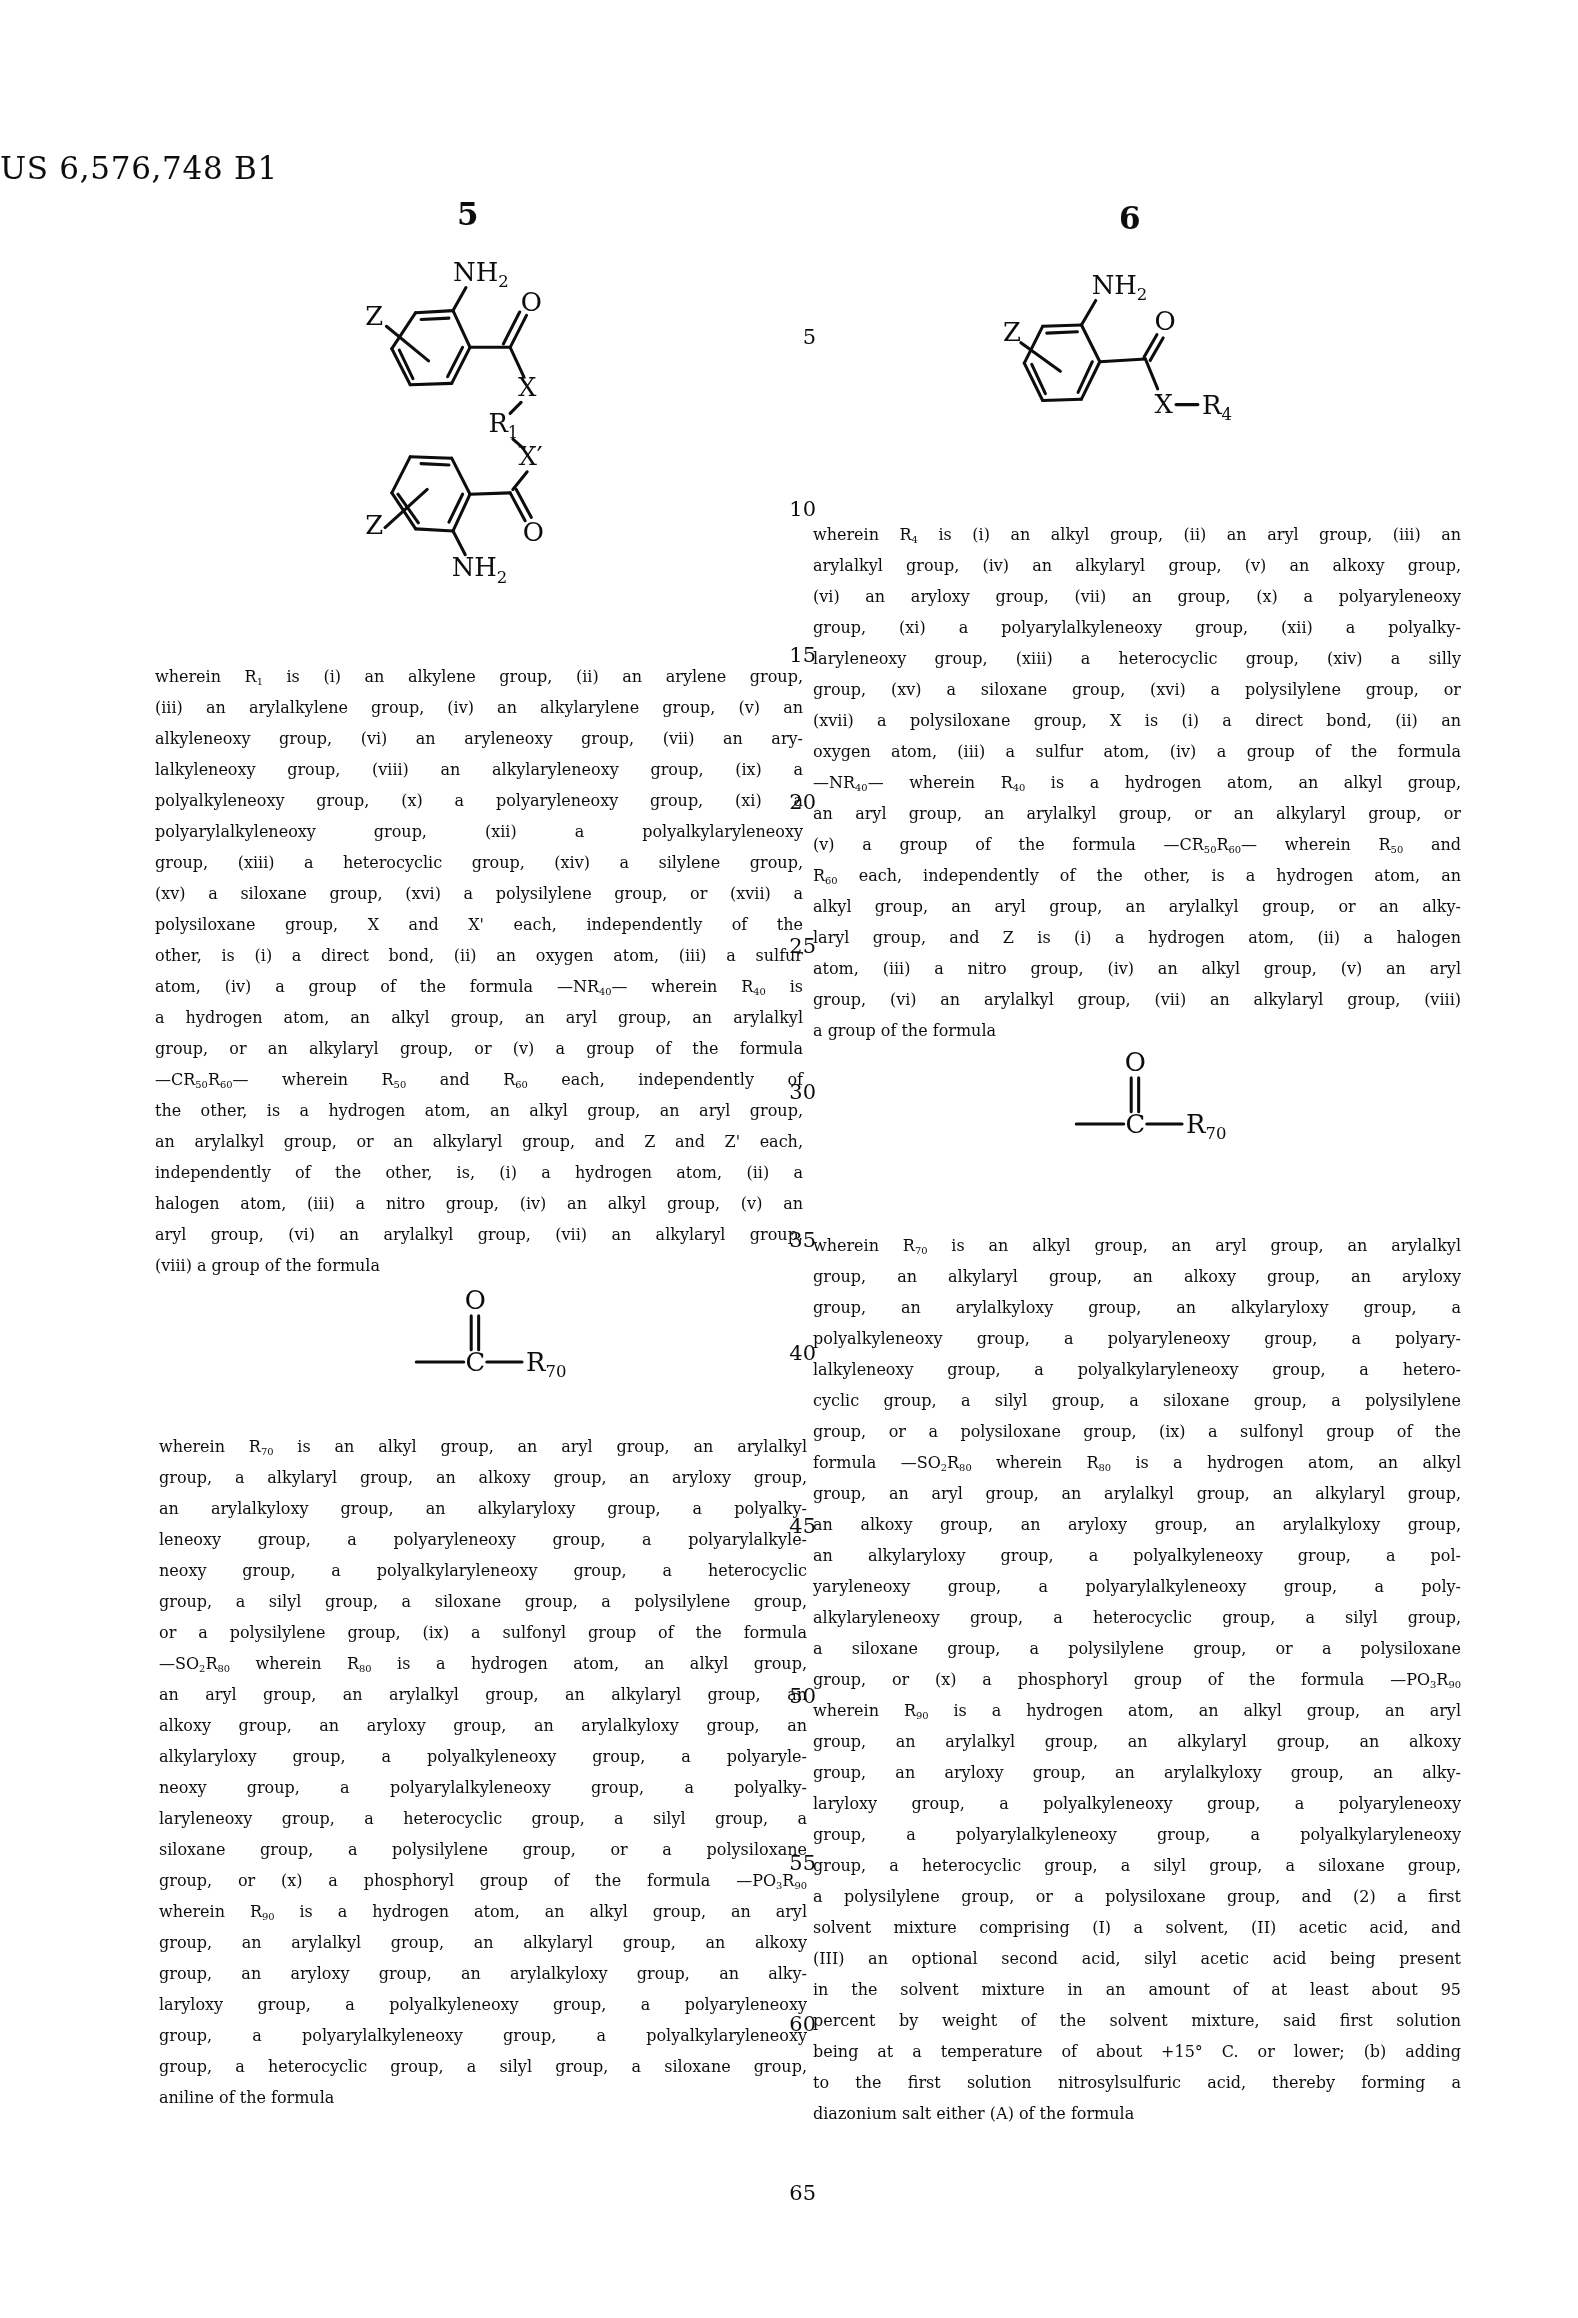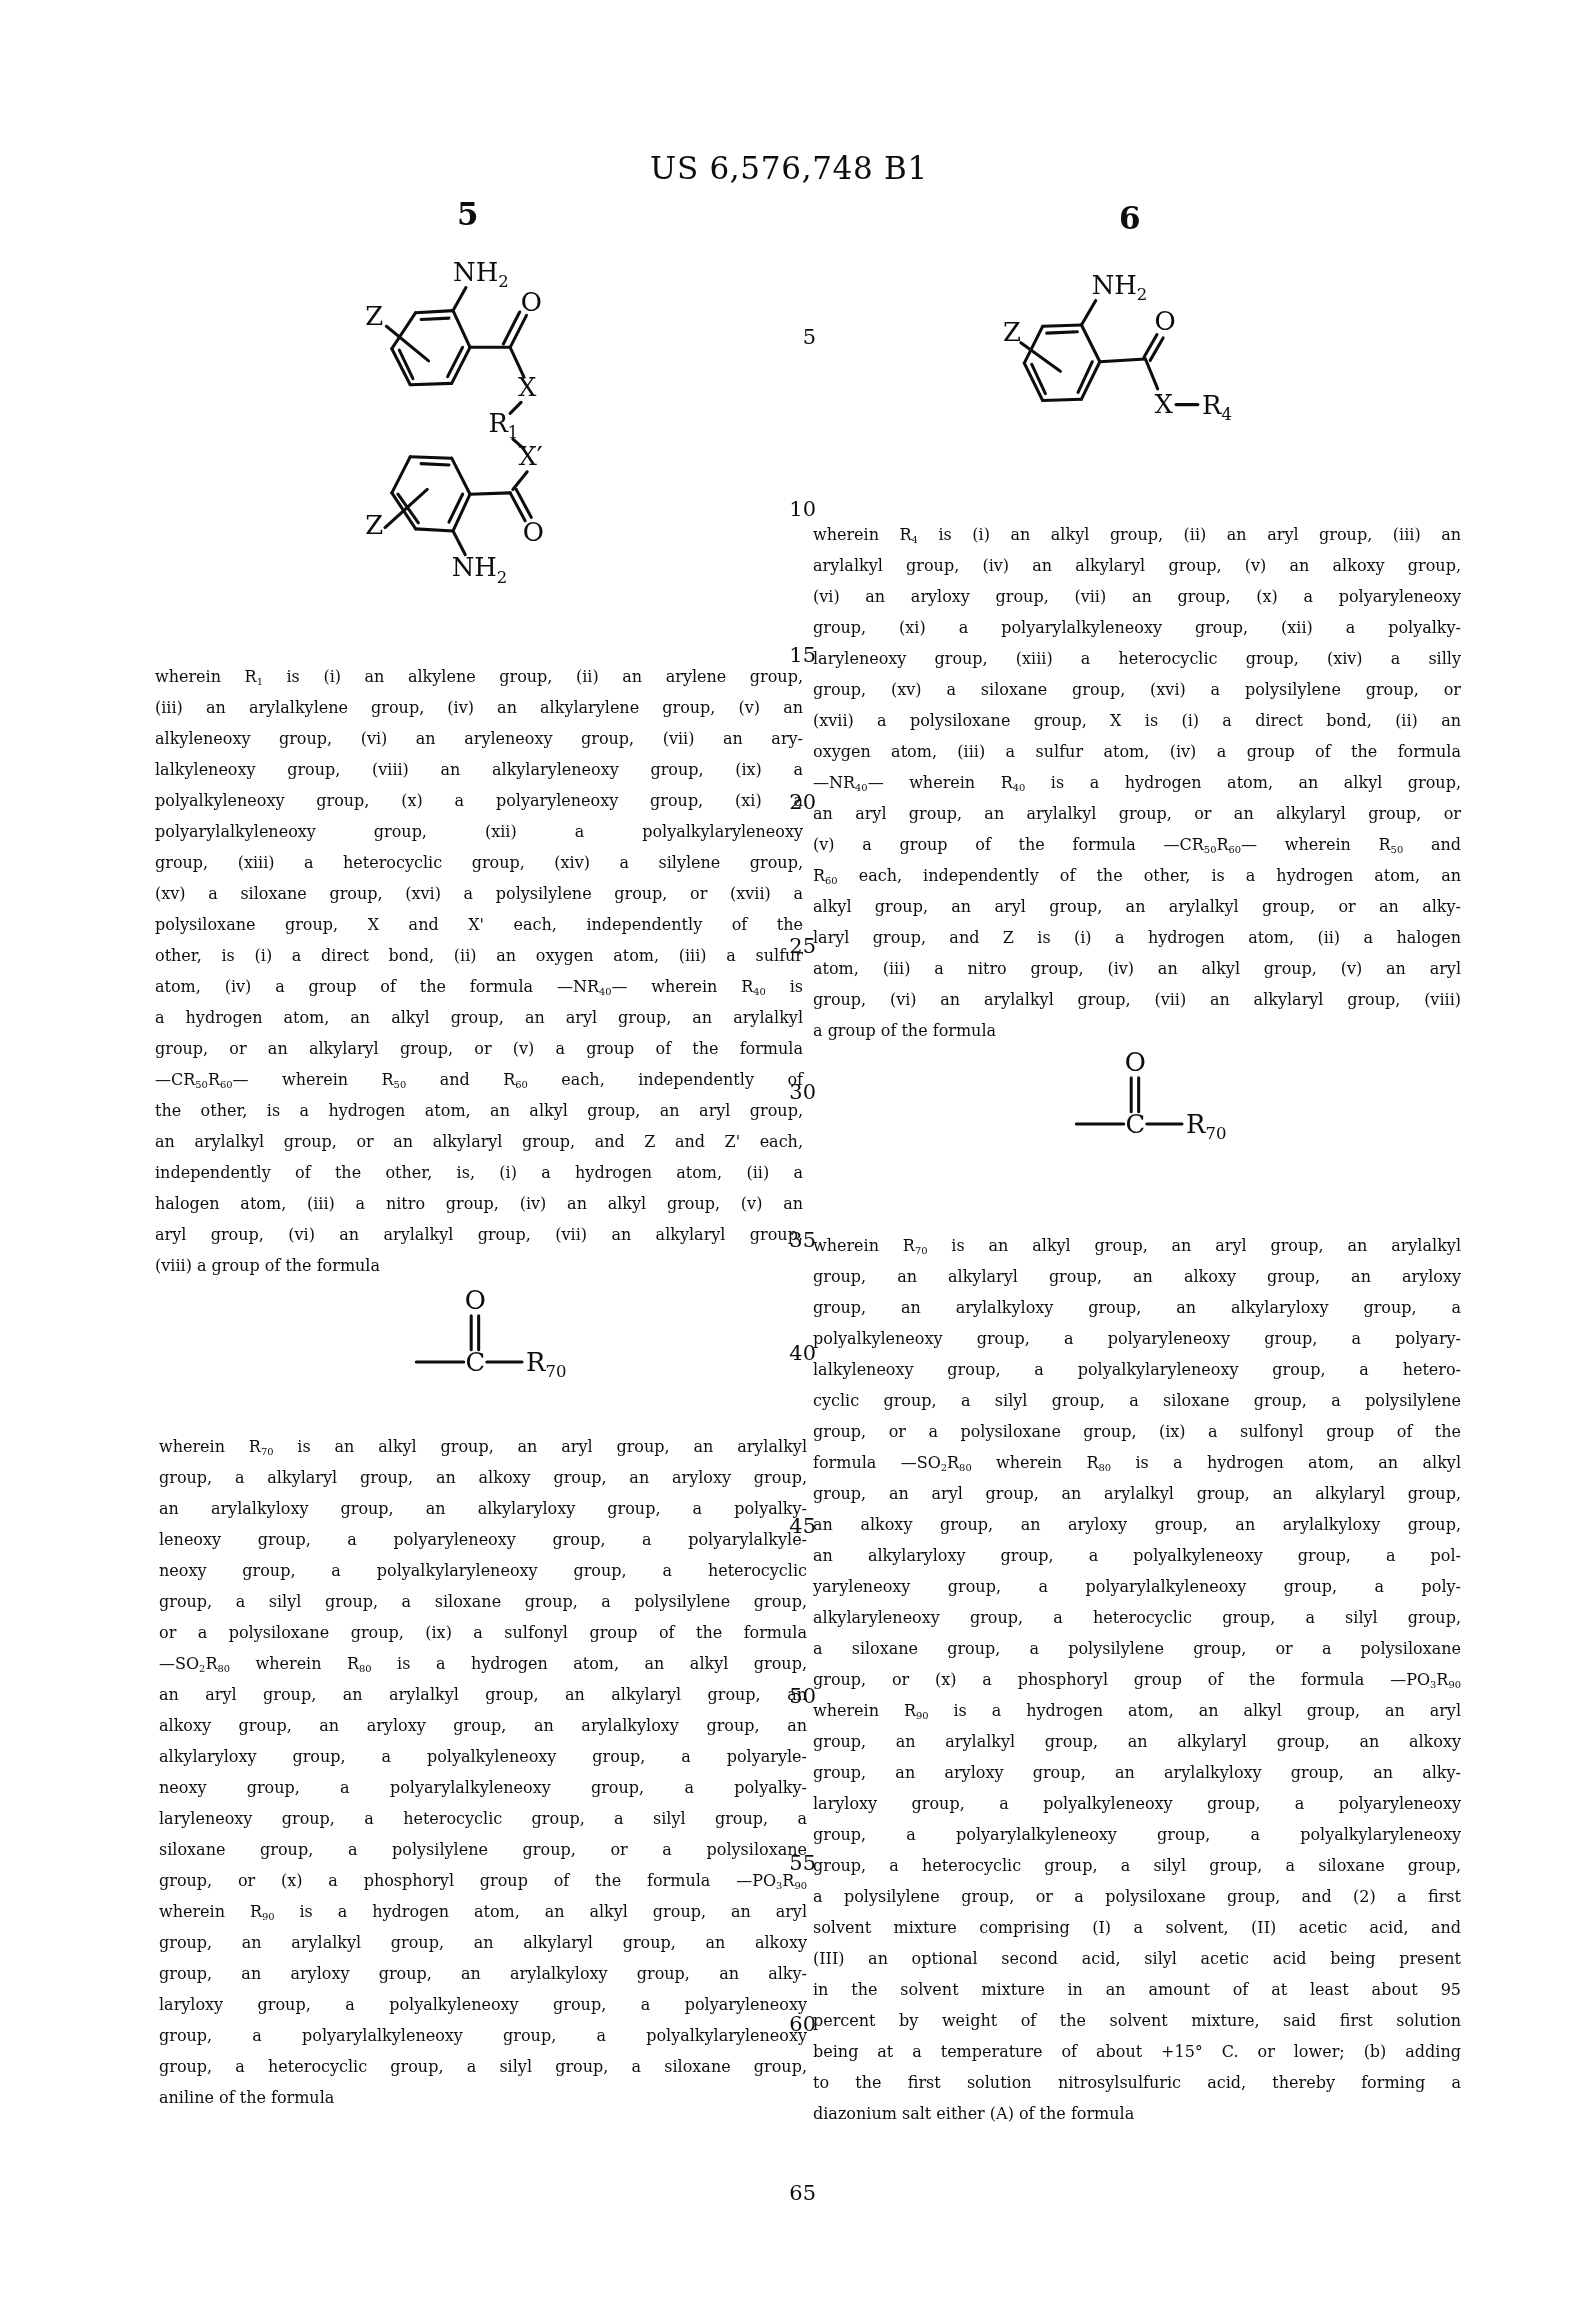--- a/index.html
+++ b/index.html
@@ -1,18 +1,18 @@
 <!DOCTYPE html>
 <html style="font-size:11px"><head>
 <meta charset="utf-8">
 <style>
   html,body{margin:0;padding:0;background:#e8e8e8;}
   .page{position:relative;width:1578px;height:2319px;background:#ffffff;
         font-family:"DejaVu Serif","Liberation Serif",serif;color:#0d0d0d;overflow:hidden;}
-  .header{position:absolute;top:150px;left:0;width:100%;text-align:center;
+  .header{position:absolute;top:150px;left:0;width:100%;
           font-size:31px;letter-spacing:0.7px;}
   .colnum{position:absolute;font-size:31px;font-weight:bold;}
   .colnum.left{left:457px;top:196px;}
   .colnum.right{left:1119px;top:200px;}
   .textblock{position:absolute;width:648px;font-size:16px;line-height:31px;}
   .tb-l1{left:155px;top:661px;}
   .tb-l2{left:159px;top:1431px;}
   .tb-r1{left:813px;top:519px;}
   .tb-r2{left:813px;top:1230px;}
   .tline{text-align:justify;text-align-last:justify;height:31px;overflow:visible;}
@@ -153,21 +153,21 @@
       <div class="tline">aryl group, (vi) an arylalkyl group, (vii) an alkylaryl group,</div>
       <div class="tline lastline">(viii) a group of the formula</div>
     </div>
   <div class="textblock tb-l2">
       <div class="tline">wherein R<sub>70</sub> is an alkyl group, an aryl group, an arylalkyl</div>
       <div class="tline">group, a alkylaryl group, an alkoxy group, an aryloxy group,</div>
       <div class="tline">an arylalkyloxy group, an alkylaryloxy group, a polyalky-</div>
       <div class="tline">leneoxy group, a polyaryleneoxy group, a polyarylalkyle-</div>
       <div class="tline">neoxy group, a polyalkylaryleneoxy group, a heterocyclic</div>
       <div class="tline">group, a silyl group, a siloxane group, a polysilylene group,</div>
-      <div class="tline">or a polysiloxane group, (ix) a sulfonyl group of the formula</div>
+      <div class="tline">or a polysilylene group, (ix) a sulfonyl group of the formula</div>
       <div class="tline">—SO<sub>2</sub>R<sub>80</sub> wherein R<sub>80</sub> is a hydrogen atom, an alkyl group,</div>
       <div class="tline">an aryl group, an arylalkyl group, an alkylaryl group, an</div>
       <div class="tline">alkoxy group, an aryloxy group, an arylalkyloxy group, an</div>
       <div class="tline">alkylaryloxy group, a polyalkyleneoxy group, a polyaryle-</div>
       <div class="tline">neoxy group, a polyarylalkyleneoxy group, a polyalky-</div>
       <div class="tline">laryleneoxy group, a heterocyclic group, a silyl group, a</div>
       <div class="tline">siloxane group, a polysilylene group, or a polysiloxane</div>
       <div class="tline">group, or (x) a phosphoryl group of the formula —PO<sub>3</sub>R<sub>90</sub></div>
       <div class="tline">wherein R<sub>90</sub> is a hydrogen atom, an alkyl group, an aryl</div>
       <div class="tline">group, an arylalkyl group, an alkylaryl group, an alkoxy</div>

